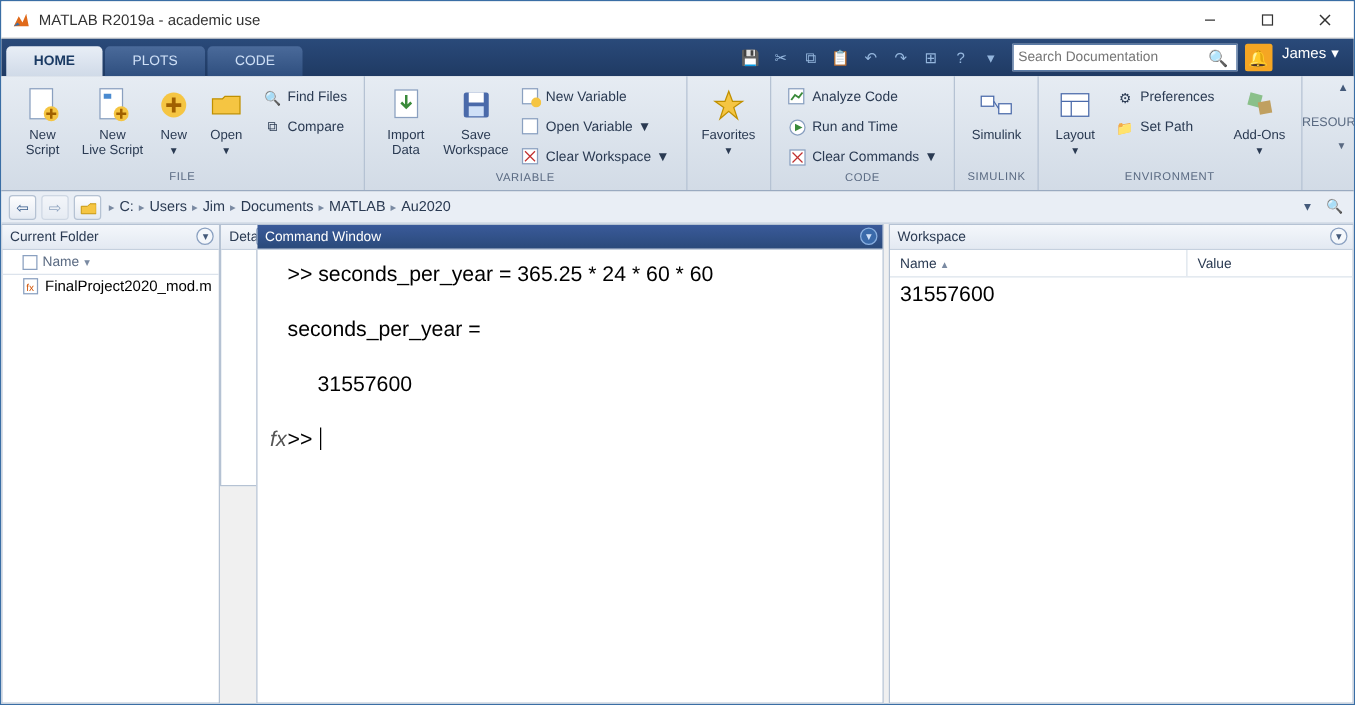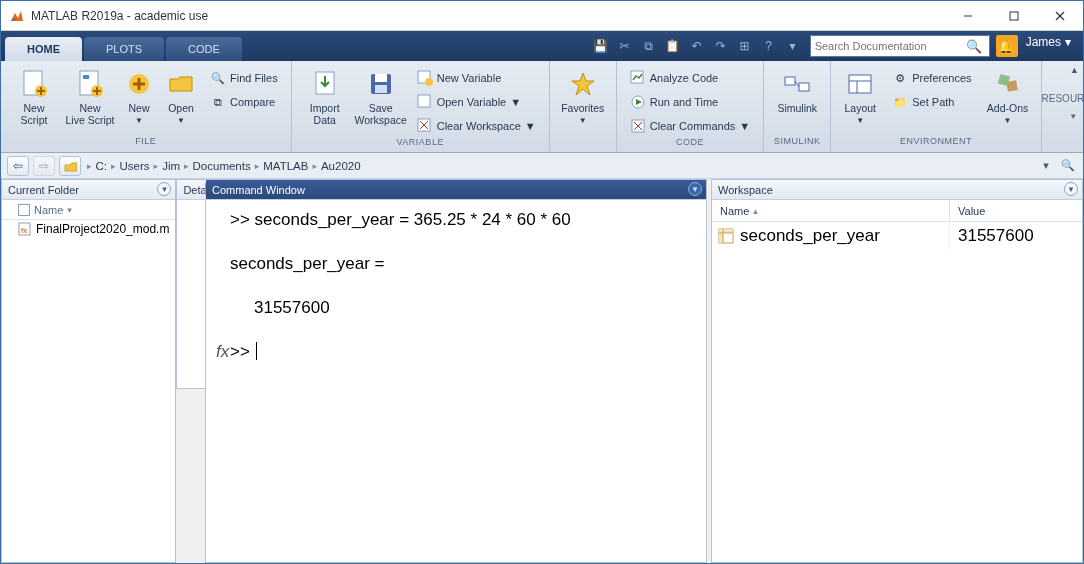--- a/index.html
+++ b/index.html
@@ -458,28 +458,18 @@
       <div class="col name">
           <span>Name</span>
           <span class="sorticon">▴</span>
         </div>
       <div class="col val">
           <span>Value</span>
         </div>
     </div>
     <div class="wsbody">
       <div class="wsrow">
-        <div class="c1">
-          <svg class="varicon" viewBox="0 0 16 16">
-              <rect x="1" y="1" width="14" height="14" fill="#fff" stroke="#c0a060"></rect>
-              <rect x="1" y="1" width="14" height="4" fill="#f5e5b5"></rect>
-              <rect x="1" y="1" width="4" height="14" fill="#f5e5b5"></rect>
-              <line x1="1" y1="5" x2="15" y2="5" stroke="#c0a060"></line>
-              <line x1="5" y1="1" x2="5" y2="15" stroke="#c0a060"></line>
-            </svg>
-          <span>seconds_per_year</span>
-        </div>
         <div class="c2"><span>31557600</span></div>
       </div>
     </div>
   </div>
 
 </div>
 
 </body></html>

